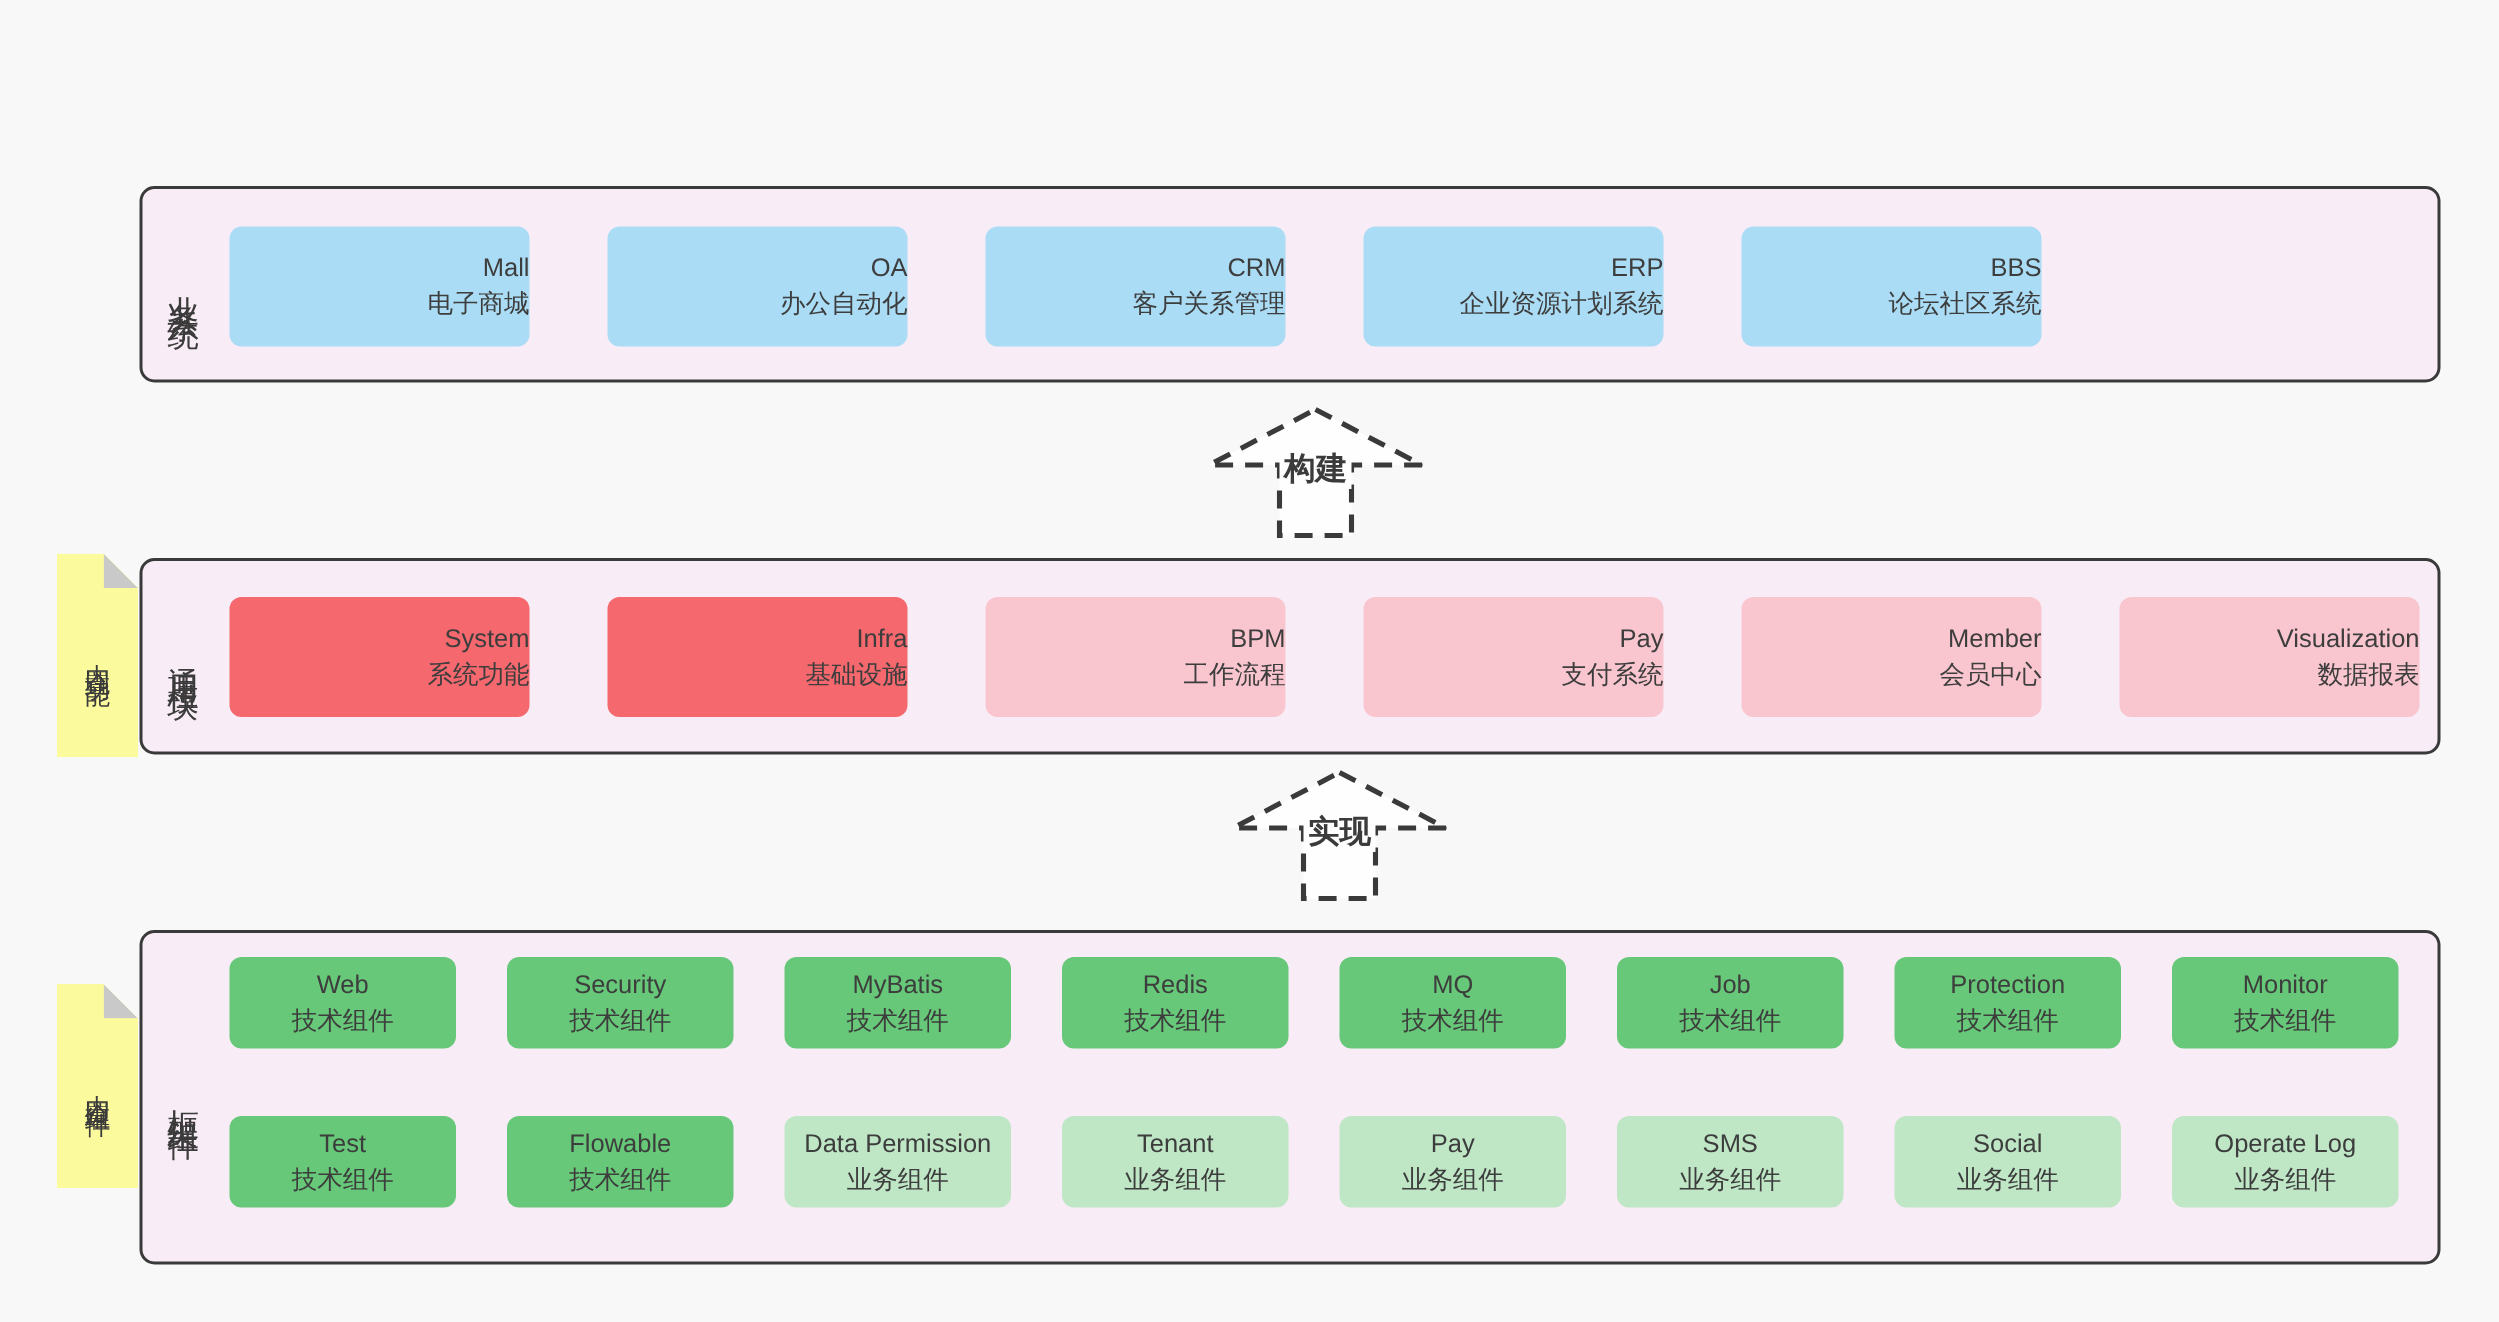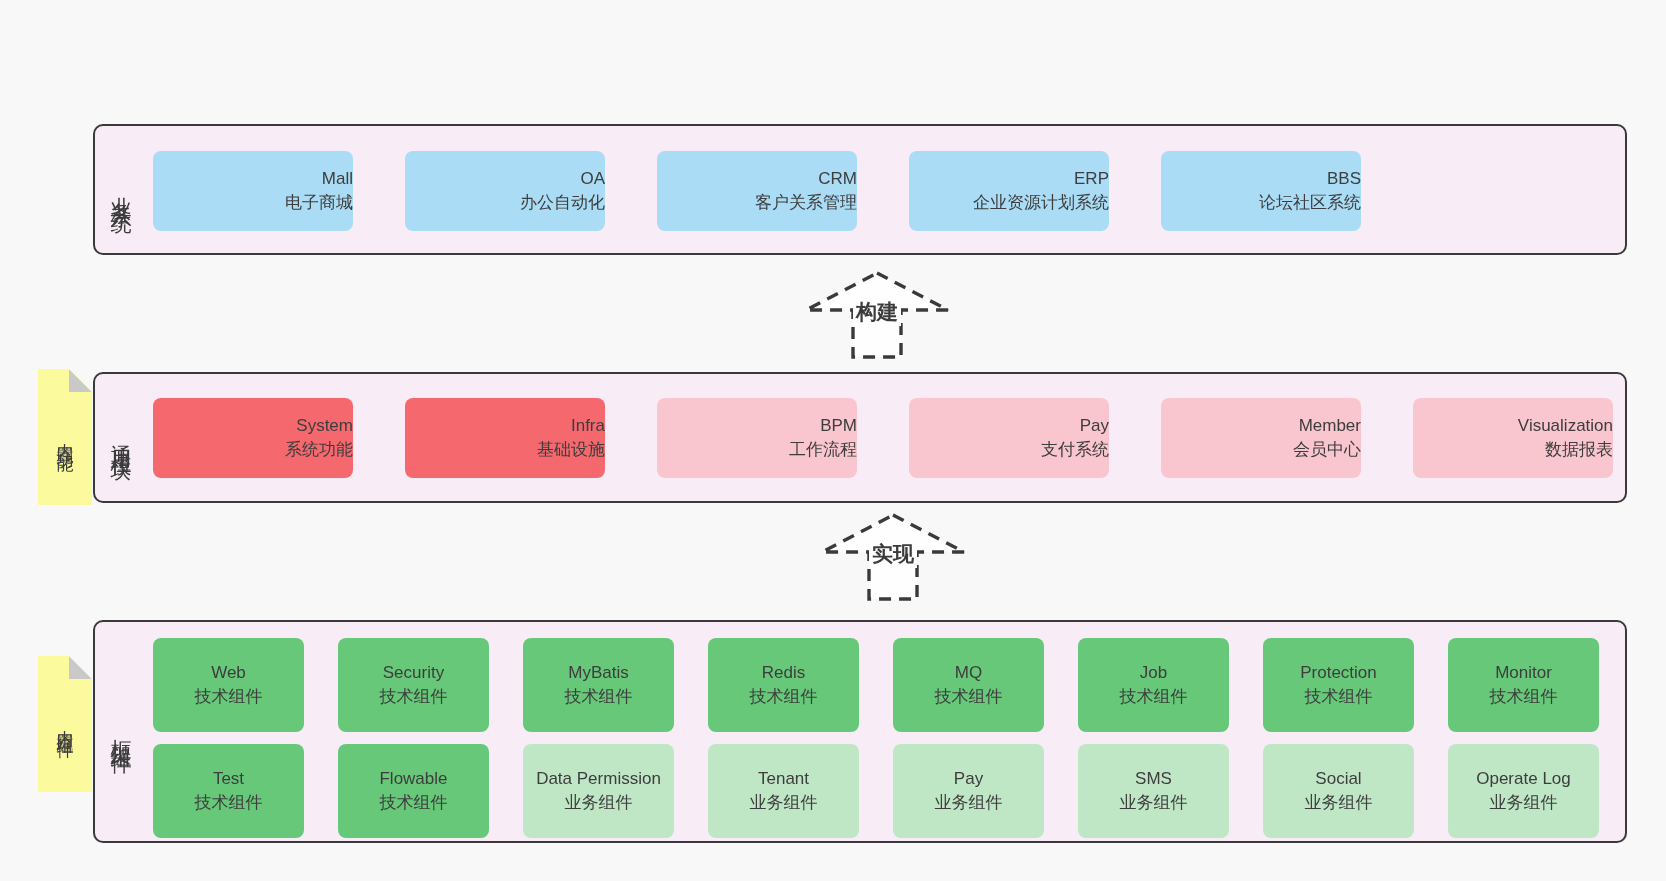--- a/index.html
+++ b/index.html
@@ -37,21 +37,21 @@
   #band-modules  .box-row { top:24px; }
   #band-components .row-1 { top:16px; }
   #band-components .row-2 { top:122px; }
 
   .box {
     border-radius:8px;
     display:flex; flex-direction:column; align-items:center; justify-content:center;
     text-align:center; font-size:17px; line-height:1.4; color:#3d3d3d;
   }
   .box-wide { width:200px; height:80px;align-items:flex-end; }
-  .box-grid { width:151px; height:94px; }
+  .box-grid { width:151px; height:61px; }
 
   .blue       { background:#aadcf5; }
   .red        { background:#f4686e; }
   .pink       { background:#f9c6cf; }
   .green      { background:#66c878; }
   .lightgreen { background:#bfe7c6; }
 
   
   .sticky {
     position:absolute; left:38px; width:54px; height:136px;

